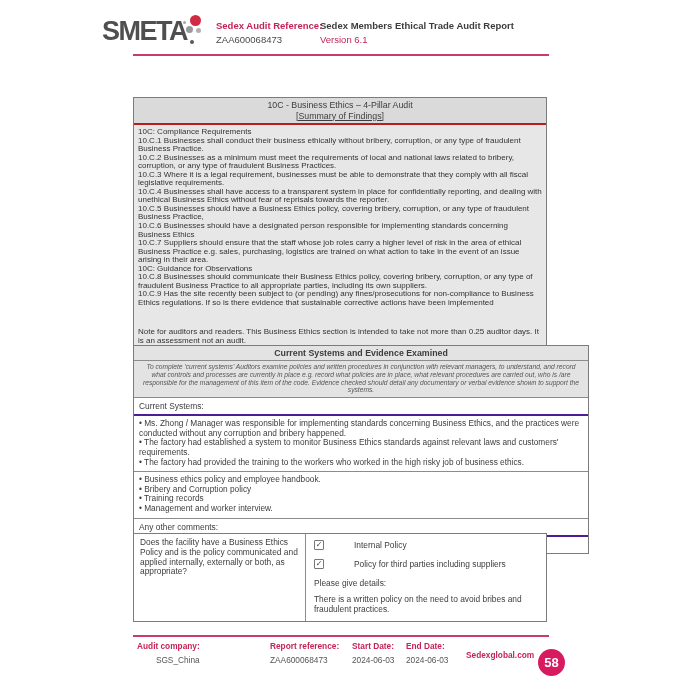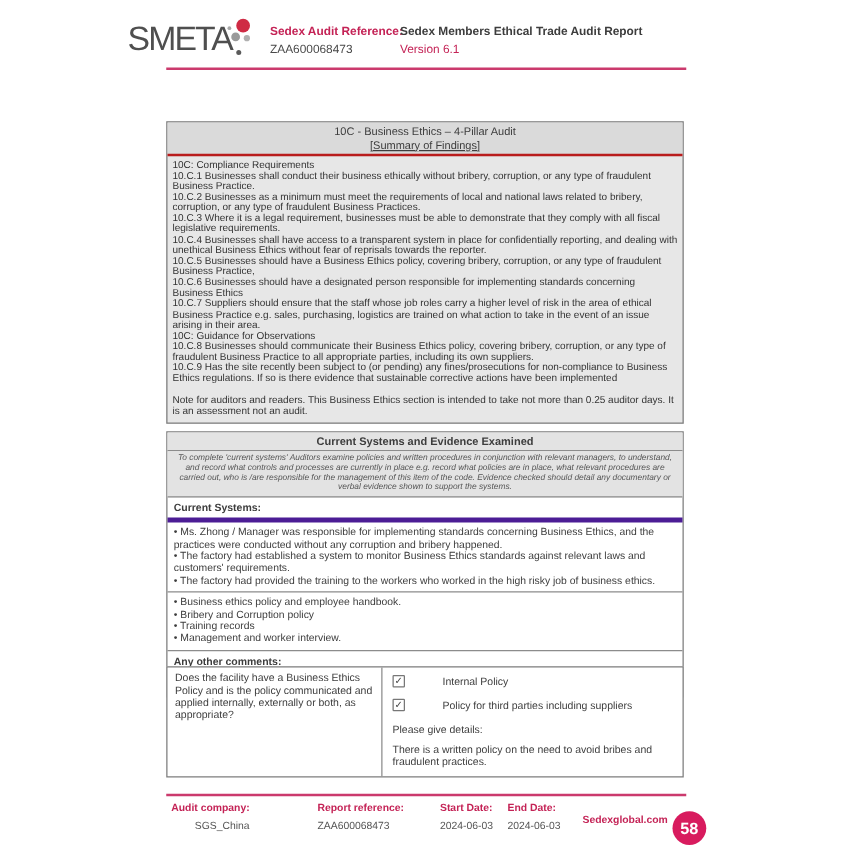--- a/index.html
+++ b/index.html
@@ -1,21 +1,21 @@
 <!DOCTYPE html>
 <html><head>
 <meta charset="utf-8">
 <style>
   * { margin:0; padding:0; box-sizing:border-box; }
   html,body { width:680px; height:680px; background:#ffffff; font-family:"Liberation Sans", sans-serif; color:#3d3d3d; }
   .page { position:absolute; top:0; left:0; width:680px; height:680px; background:#fff; overflow:hidden; }
 
   
   .logo { position:absolute; left:102px; top:16px; white-space:nowrap; }
-  .logo-text { font-size:27px; font-weight:normal; color:#4f4f4f; letter-spacing:-1.5px; }
+  .logo-text { font-size:27px; font-weight:bold; color:#4f4f4f; letter-spacing:-1.5px; }
   .dots { position:relative; display:inline-block; width:20px; height:30px; vertical-align:top; }
   .dot { position:absolute; border-radius:50%; }
   .d-red   { width:11px; height:11px; background:#cf2b44; left:3px;  top:-1px; }
   .d-gray1 { width:7px;  height:7px;  background:#9a9a9a; left:-1px; top:10px; }
   .d-gray2 { width:5px;  height:5px;  background:#b0b0b0; left:9px;  top:12px; }
   .d-gray3 { width:3px;  height:3px;  background:#a8a8a8; left:-4px; top:5px;  }
   .d-period{ width:4px;  height:4px;  background:#5a5a5a; left:3px;  top:24px; }
 
   .hfield { position:absolute; top:21px; font-size:9.5px; line-height:1.1; }
   .hf1 { left:216px; }
@@ -27,44 +27,44 @@
 
   .rule { position:absolute; left:133px; width:416px; height:2px; background:#cb3a6d; }
   .top-rule { top:54px; }
   .footer-rule { top:635px; }
 
   
   .box1 { position:absolute; left:133px; top:97px; width:414px; border:1px solid #7c7c7c; background:#e7e7e7; }
   .box1-title { text-align:center; font-size:8.8px; line-height:10.5px; padding:2px 0 2px; background:#dadada; border-bottom:2px solid #b91c1c; color:#3d3d3d; }
   .box1-title .t2 { text-decoration:underline; }
   .box1-body { padding:3px 4px 4px; font-size:8px; line-height:8.55px; color:#333; }
-  .box1-note { margin-top:9px; }
+  .box1-note { margin-top:21px; }
 
   
-  .box2 { position:absolute; left:133px; top:345px; width:414px; border:1px solid #7c7c7c; background:#fff; }
+  .box2 { position:absolute; left:133px; top:345px; width:456px; border:1px solid #7c7c7c; background:#fff; }
   .b2-title { text-align:center; font-weight:bold; font-size:8.8px; padding:2px 0; background:#e3e3e3; border-bottom:1px solid #8c8c8c; }
   .b2-note { font-style:italic; text-align:center; font-size:6.7px; line-height:7.8px; padding:2px 8px 3px; background:#e3e3e3; border-bottom:1px solid #8c8c8c; color:#555; }
-  .b2-label { font-weight:bold; font-size:8.4px; padding:3px 5px; border-bottom:4px solid #4c1d95; }
+  .b2-label { font-weight:normal; font-size:8.4px; padding:3px 5px; border-bottom:2px solid #4c1d95; }
   .b2-content { font-size:8.3px; line-height:9.6px; padding:3px 5px 4px; border-bottom:1px solid #8c8c8c; }
   .b2-content.last { border-bottom:none; }
 
   
   .box3 { position:absolute; left:133px; top:533px; width:414px; border:1px solid #7c7c7c; display:flex; background:#fff; }
   .q-left { width:172px; border-right:1px solid #8c8c8c; padding:4px 6px; font-size:8.4px; line-height:9.8px; }
   .q-right { flex:1; padding:4px 8px 6px; font-size:8.4px; }
   .opt { display:flex; align-items:center; margin:2px 0 9px; }
   .checkbox { width:10px; height:10px; border:1px solid #777; border-radius:1px; display:inline-flex; align-items:center; justify-content:center; background:#fff; flex:0 0 auto; cursor:pointer; }
   .check { font-size:8px; color:#444; line-height:1; }
   .opt-label { margin-left:30px; }
   .details-label { margin-top:4px; }
   .details-text { margin-top:7px; line-height:9.8px; }
 
   
   .ffield { position:absolute; top:642px; font-size:8.3px; line-height:1.1; }
-  .ff1 { left:137px;text-align:right; } .ff2 { left:254px; } .ff3 { left:352px; } .ff4 { left:406px; }
+  .ff1 { left:137px;text-align:right; } .ff2 { left:270px; } .ff3 { left:352px; } .ff4 { left:406px; }
   .flabel { color:#c42356; font-weight:bold; }
   .fvalue { margin-top:5px; color:#555; }
   .website { position:absolute; left:466px; top:650px; font-size:8.3px; font-weight:bold; color:#c42356; }
   .page-badge { position:absolute; left:538px; top:639px; width:27px; height:27px; background:#d81b5e; border-radius:50%; display:flex; align-items:center; justify-content:center; color:#fff; font-size:13px; font-weight:bold;margin-top:10px; }
 </style>
 </head>
 <body>
 
 <div class="page">
 

